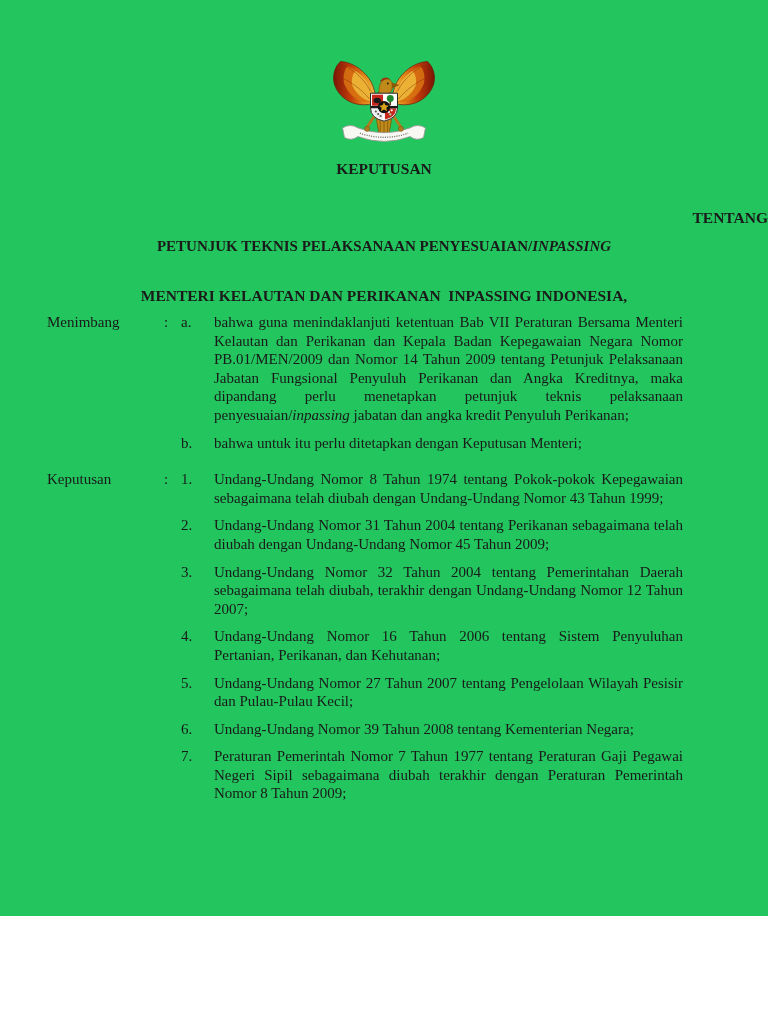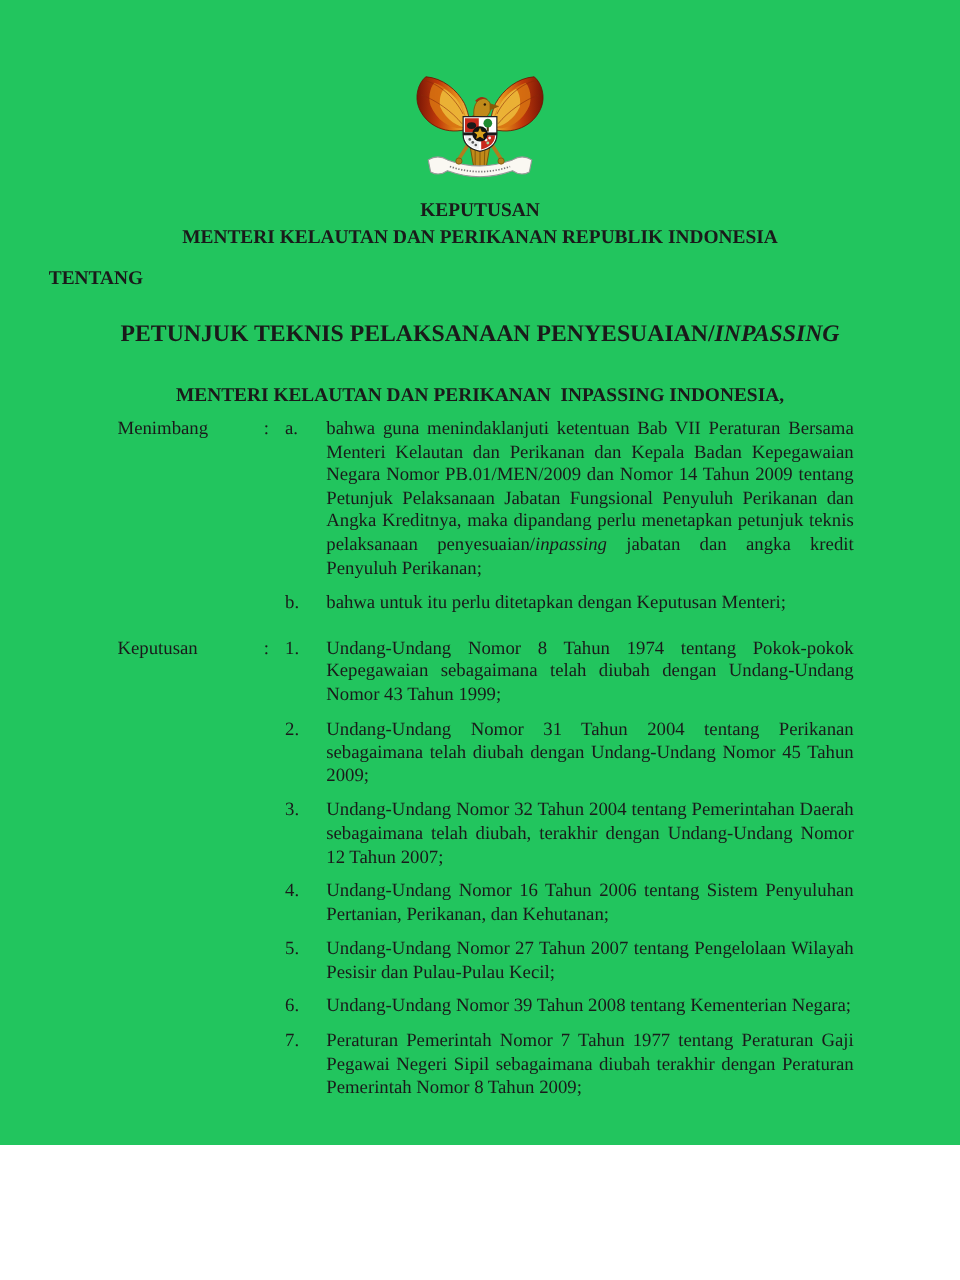--- a/index.html
+++ b/index.html
@@ -7,24 +7,24 @@
   .page{
     position:relative;
     width:768px;height:916px;
     background:#22c55e;
     font-family:Liberation Serif, serif;
     color:#1a1a1a;
     overflow:hidden;
   }
   .emblem{display:block;margin:52px auto 0 auto;width:106px;height:94px;}
   .title-block{margin-top:12px;text-align:center;font-weight:bold;font-size:15.5px;line-height:21px;}
-  .tentang{margin-top:12px;text-align:left;font-weight:bold;font-size:15.5px;line-height:21px;padding-left:39px;}
-  .subject{margin-top:24px;text-align:center;font-weight:bold;font-size:19px;line-height:21px;}
+  .tentang{margin-top:28px;text-align:right;font-weight:bold;font-size:15.5px;line-height:21px;padding-left:39px;}
+  .subject{margin-top:8px;text-align:center;font-weight:bold;font-size:15px;line-height:21px;}
   .issuer{margin-top:28px;text-align:center;font-weight:bold;font-size:15.5px;line-height:21px;white-space:pre-wrap;}
-  .content{margin:7px 85px 0 94px;font-size:15px;line-height:18.6px;}
+  .content{margin:7px 85px 0 47px;font-size:15px;line-height:18.6px;}
   .section{display:flex;align-items:flex-start;}
   .section-mengingat{margin-top:18px;}
   .section-label{width:117px;flex:none;}
   .section-colon{width:17px;flex:none;}
   .section-items{flex:1;min-width:0;}
   .item{display:flex;margin-bottom:9px;}
   .item:last-child{margin-bottom:0;}
   .item-marker{width:33px;flex:none;}
   .item-text{flex:1;text-align:justify;}
   .item-text i{font-style:italic;}
@@ -100,21 +100,20 @@
       <circle cx="63" cy="59.8" r="1.2" fill="#f2f2f2"></circle>
       <circle cx="61.5" cy="64" r="1.2" fill="#9fd89f"></circle>
       <rect x="41" y="55.2" width="28" height="2.4" fill="#1a1a1a"></rect>
       <circle cx="55" cy="56.4" r="6.4" fill="#111111"></circle>
       <path d="M55,51.4 L56.5,54.6 L60,54.9 L57.4,57.2 L58.2,60.6 L55,58.8 L51.8,60.6 L52.6,57.2 L50,54.9 L53.5,54.6 Z" fill="#d9a21b"></path>
     </g>
   </svg>
 
   <div class="title-block">
     <div>KEPUTUSAN</div>
-    <div>MENTERI KELAUTAN DAN PERIKANAN REPUBLIK INDONESIA</div>
   </div>
 
   <div class="tentang">TENTANG</div>
 
   <div class="subject">
     <div><span>PETUNJUK TEKNIS PELAKSANAAN PENYESUAIAN/</span><i>INPASSING</i></div>
   </div>
 
   <div class="issuer">MENTERI KELAUTAN DAN PERIKANAN  INPASSING INDONESIA,</div>
 

